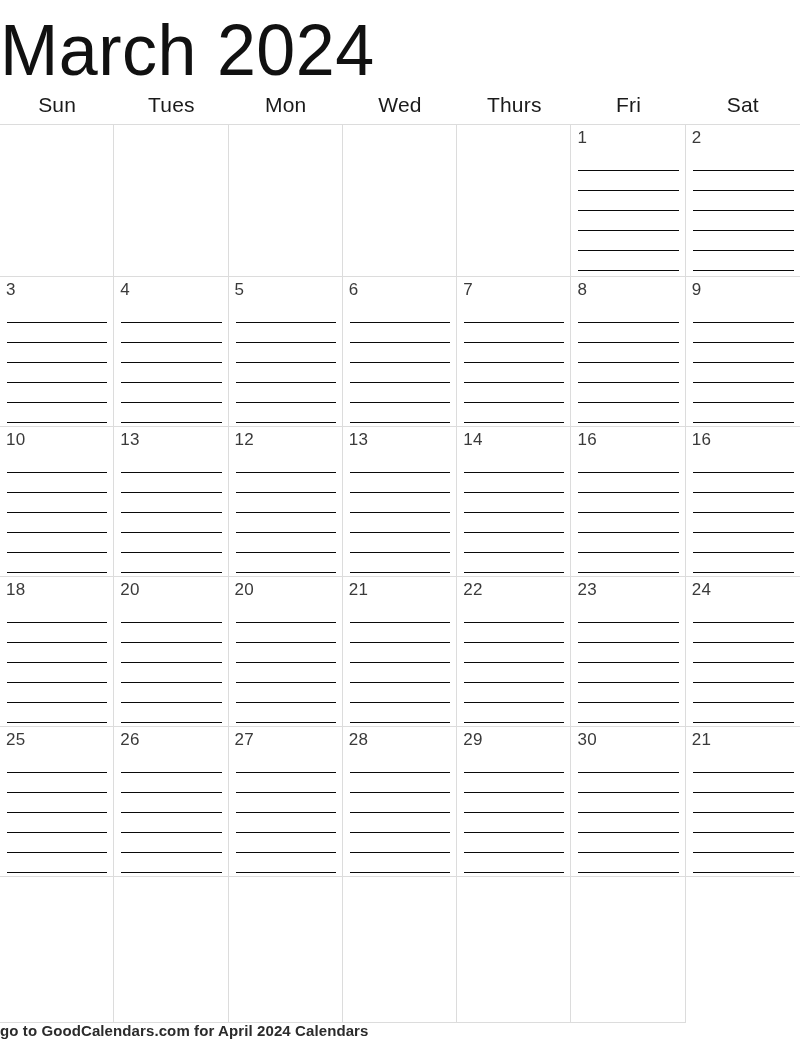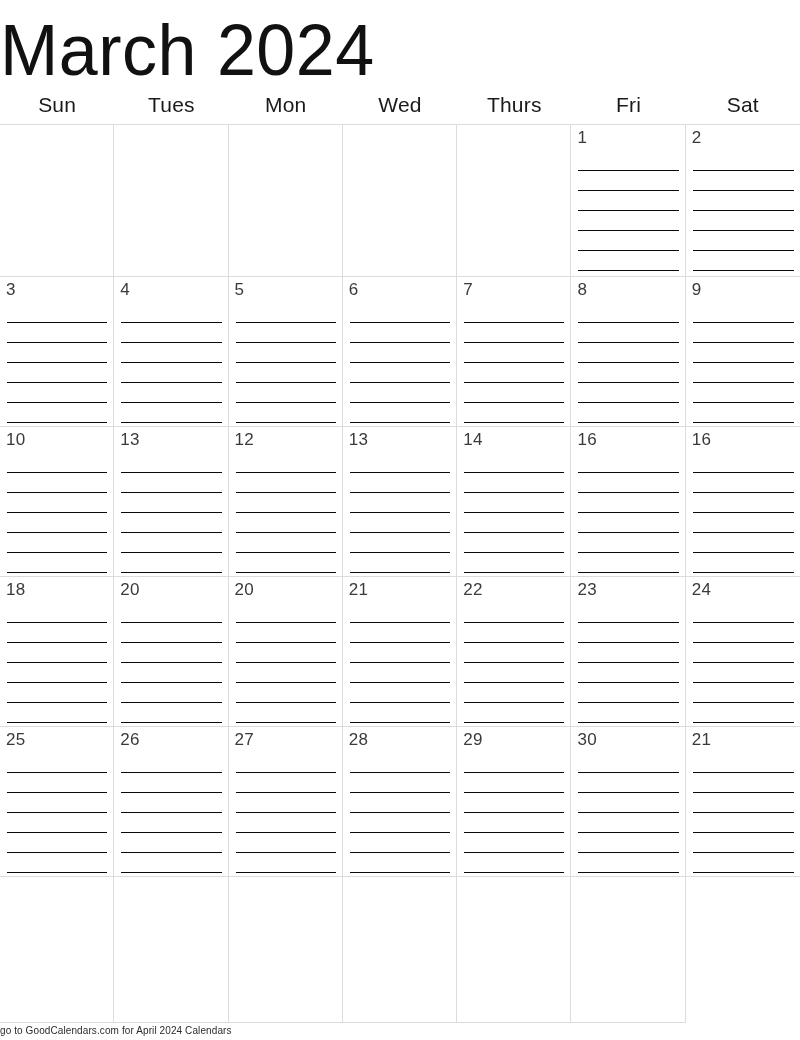--- a/index.html
+++ b/index.html
@@ -106,22 +106,22 @@
     height: 20px;
     border-bottom: 1.6px solid #0a0a0a;
     box-sizing: border-box;
   }
 
   
   .footer {
     position: absolute;
     left: 0px;
     top: 1024px;
-    font-size: 10px;
-    font-weight: 400;
+    font-size: 15px;
+    font-weight: 700;
     color: #2b2b2b;
     letter-spacing: 0.1px;
     line-height: 14px;
     white-space: nowrap;
   }
 </style>
 </head>
 <body>
 
 <div class="page">

